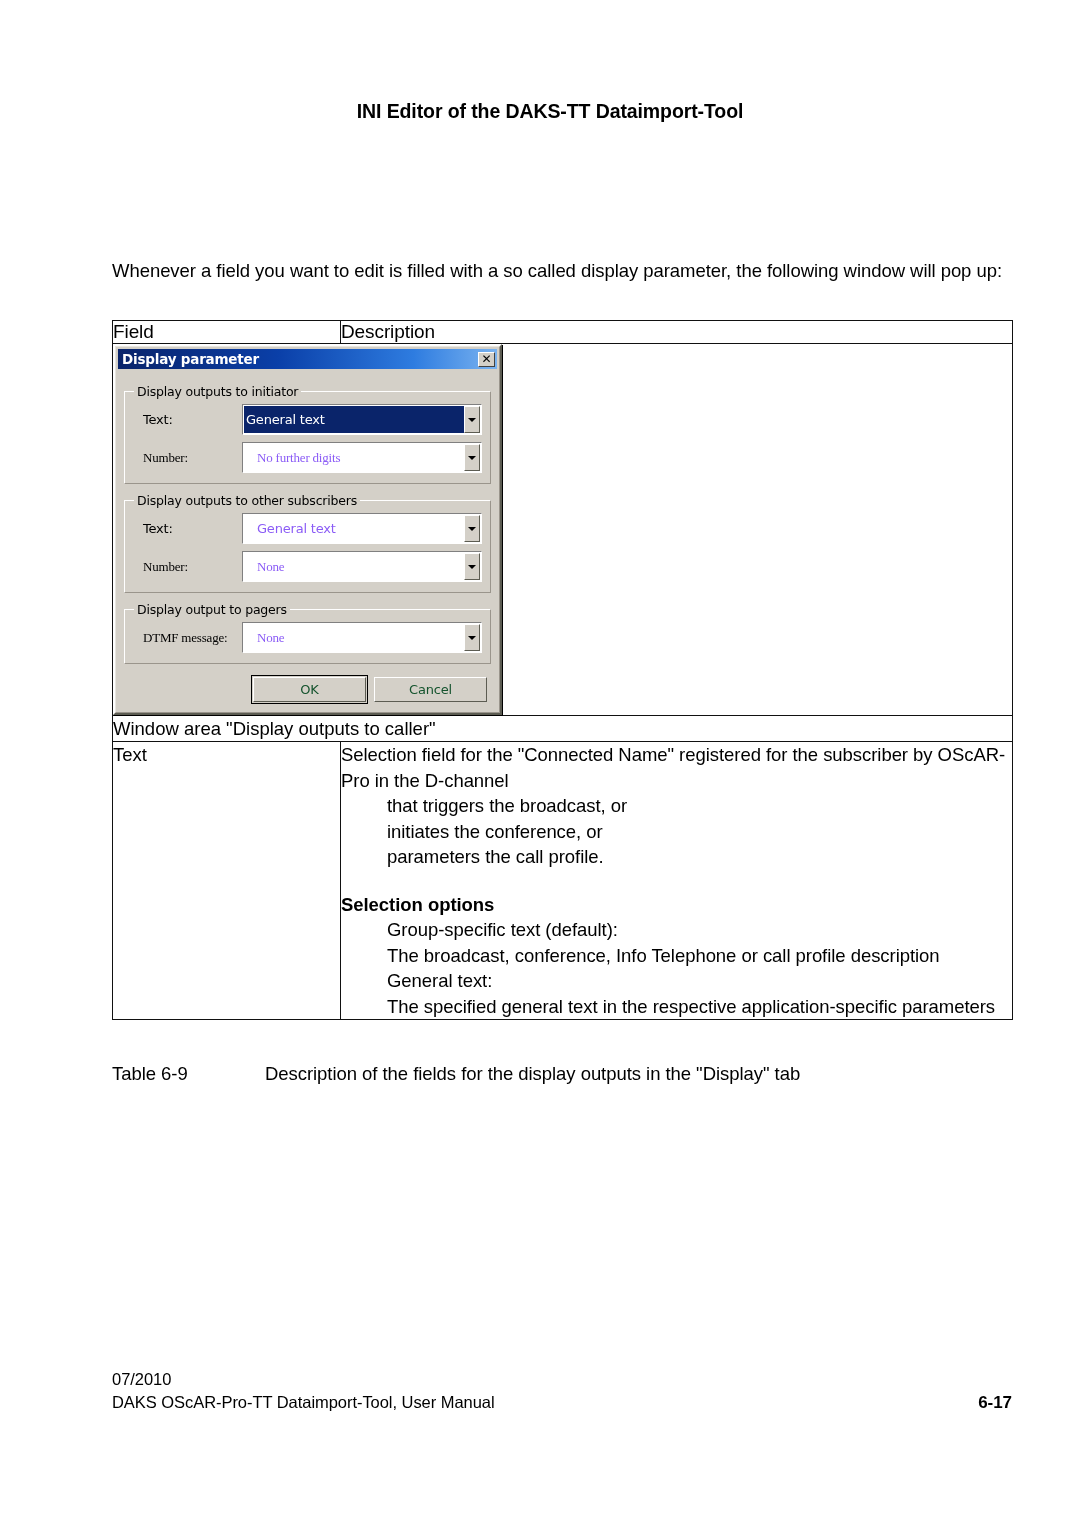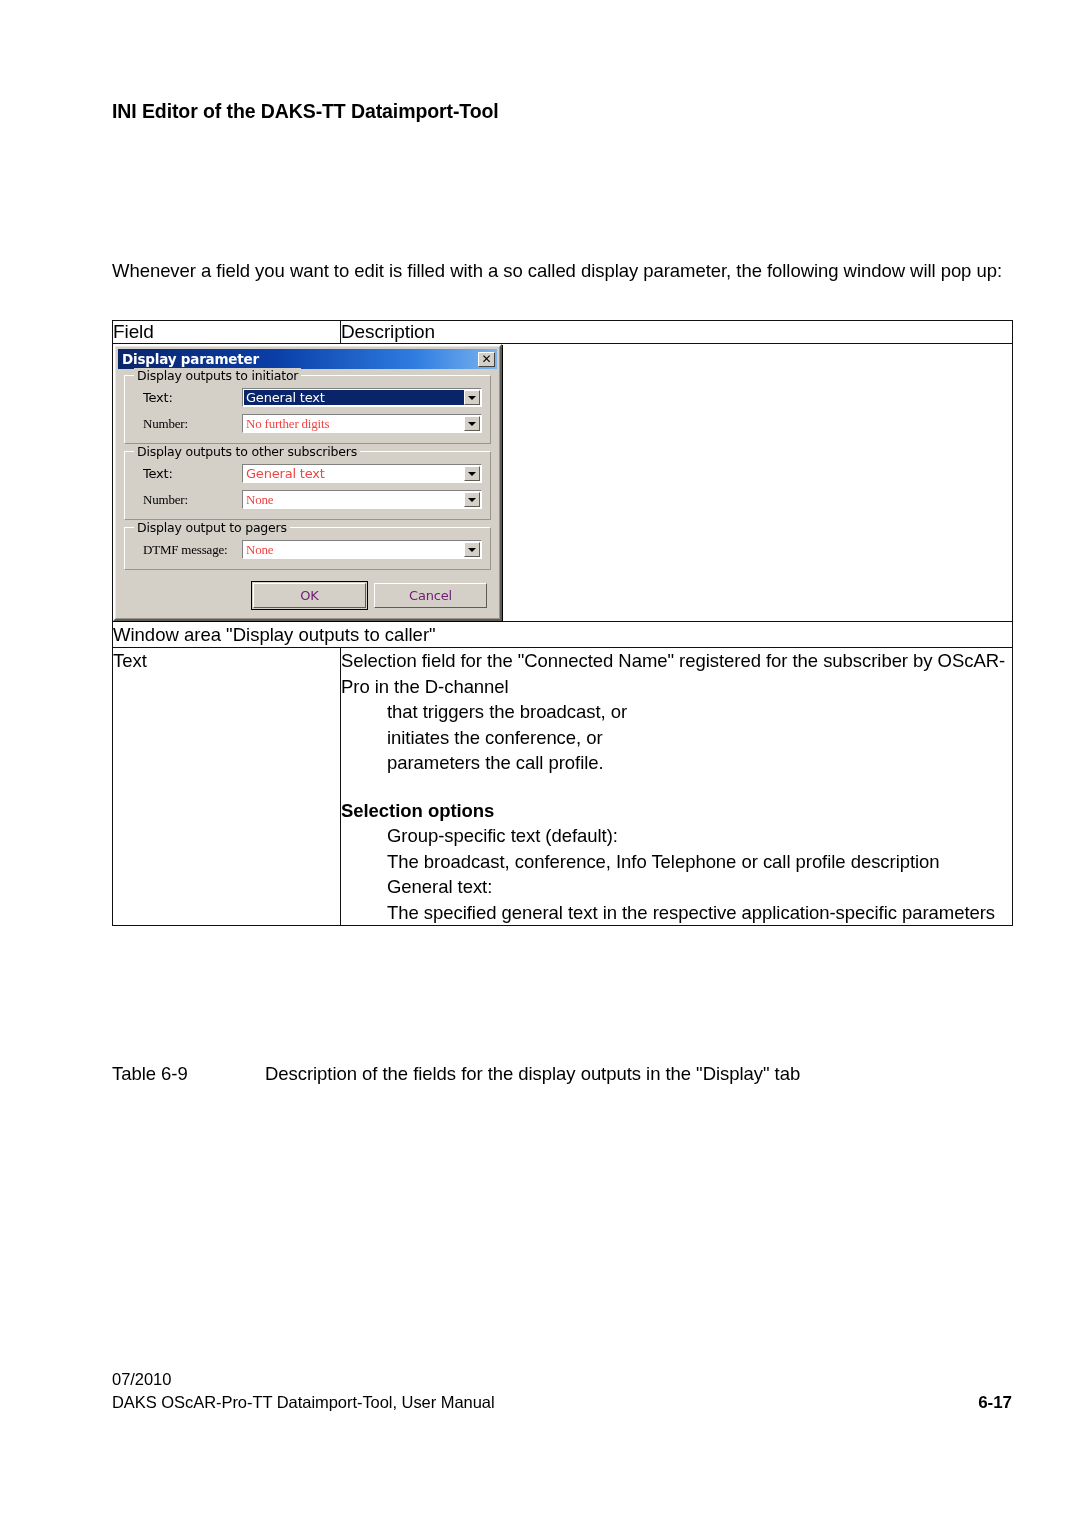--- a/index.html
+++ b/index.html
@@ -20,24 +20,24 @@
   .page {
     position: absolute;
     left: 0; top: 0;
     width: 1080px;
     height: 1527px;
   }
 
   
   .run-head {
     position: absolute;
-    left: 112px;
+    left: 100px;
     top: 98px;
     width: 900px;
-    text-align: left;
+    text-align: center;
   }
   .run-head-line1 {
     font-size: 19.5px;
     font-weight: bold;
     letter-spacing: -0.1px;
     line-height: 26px;
   }
   .run-head-line2 {
     font-size: 19px;
     font-style: italic;
@@ -211,20 +211,21 @@
 
   
   .grp {
     position: relative;
     border-top: 1px solid #9a958c;
     border-left: 1px solid #9a958c;
     border-right: 1px solid #ffffff;
     border-bottom: 1px solid #ffffff;
     margin-bottom: 7px;
     padding: 11px 7px 8px 7px;
+    margin-top: 16px;
   }
   .grp-inner {
     border-top: 1px solid #ffffff;
     border-left: 1px solid #ffffff;
     border-right: 1px solid #9a958c;
     border-bottom: 1px solid #9a958c;
     margin: -12px -8px -9px -8px;
     padding: 12px 8px 9px 8px;
   }
   .grp-legend {
@@ -250,39 +251,39 @@
     width: 109px;
     font-size: 13px;
     letter-spacing: -0.2px;
     flex-shrink: 0;
     padding-left: 10px;
     box-sizing: border-box;
     white-space: nowrap;
   }
   .combo {
     flex: 1;
-    height: 19px;
+    height: 31px;
     background: #ffffff;
     border-top: 1px solid #808080;
     border-left: 1px solid #808080;
     border-right: 1px solid #ffffff;
     border-bottom: 1px solid #ffffff;
     display: flex;
     align-items: stretch;
     box-sizing: border-box;
     position: relative;
   }
   .combo-val {
     flex: 1;
     display: flex;
     align-items: center;
-    padding-left: 3px;
+    padding-left: 14px;
     font-size: 13px;
     letter-spacing: -0.2px;
-    color: #ef4444;
+    color: #8b5cf6;
     overflow: hidden;
     white-space: nowrap;
   }
   .combo.selected .combo-val {
     background: #0a246a;
     color: #ffffff;
     margin: 1px 0 1px 1px;
     padding-left: 2px;
   }
   .combo-arrow {
@@ -319,21 +320,21 @@
     border-top: 1px solid #ffffff;
     border-left: 1px solid #ffffff;
     border-right: 1px solid #5c5c52;
     border-bottom: 1px solid #5c5c52;
     display: flex;
     align-items: center;
     justify-content: center;
     font-size: 13px;
     letter-spacing: -0.2px;
     box-sizing: border-box;
-    color: #701a75;
+    color: #14532d;
     position: relative;
   }
   .btn.default {
     outline: 1px solid #000000;
     outline-offset: 1px;
   }
 </style>
 </head>
 <body>
 

